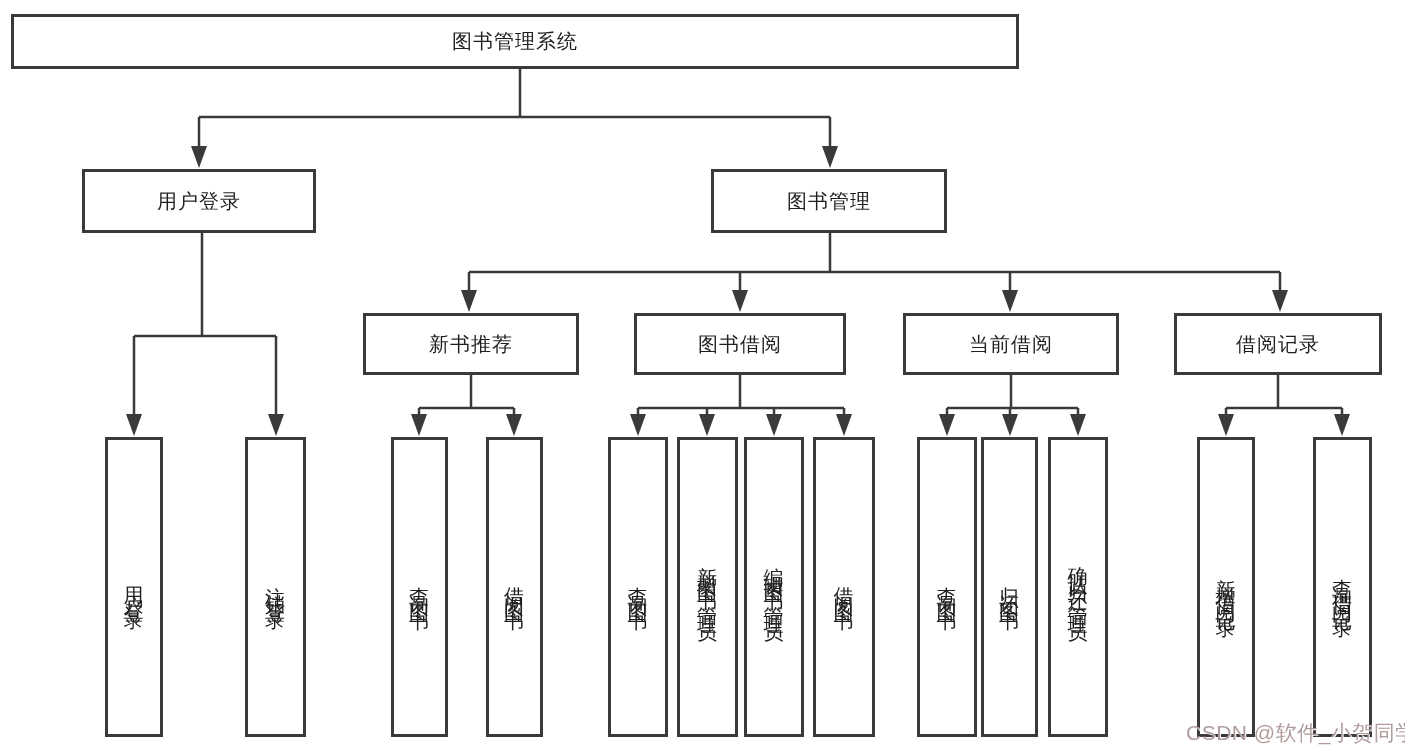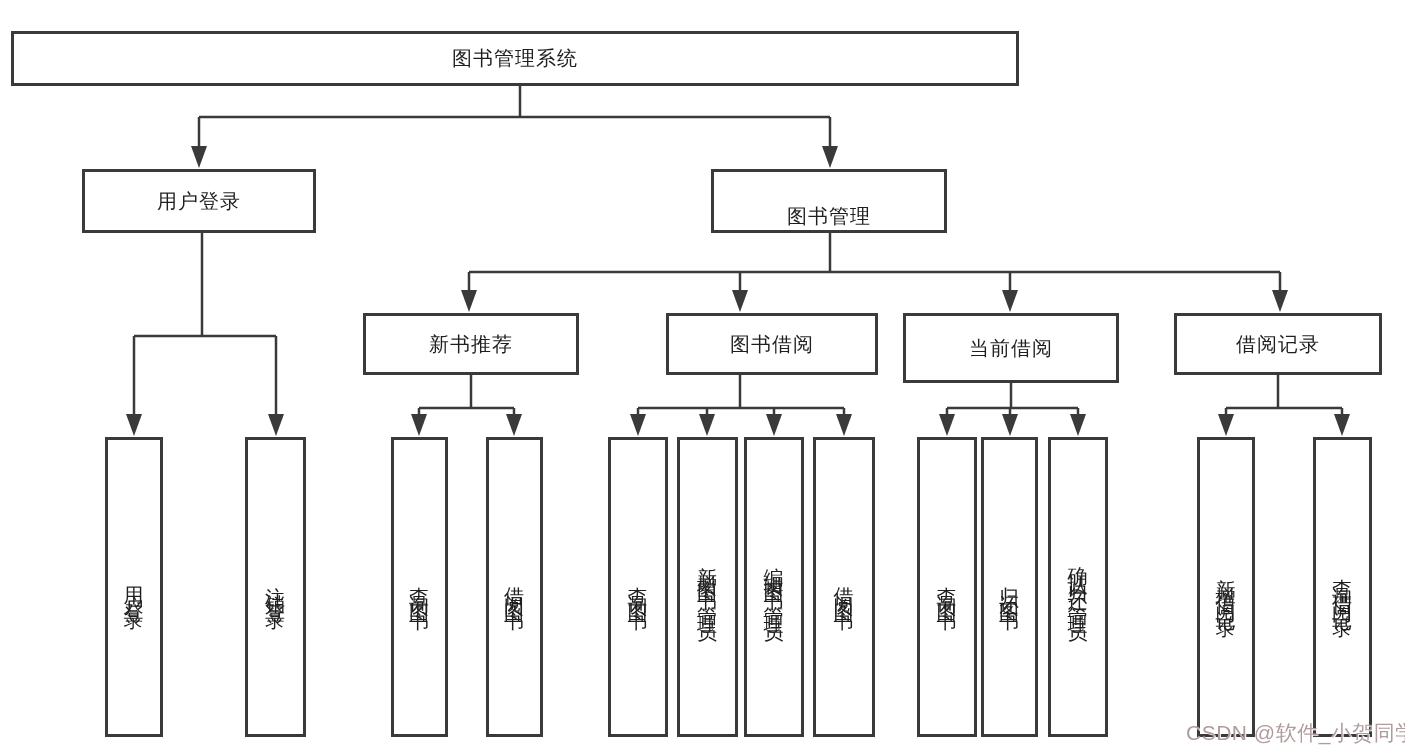--- a/index.html
+++ b/index.html
@@ -85,38 +85,38 @@
       <polygon points="766,414 782,414 774,436"></polygon>
       <polygon points="836,414 852,414 844,436"></polygon>
       <polygon points="939,414 955,414 947,436"></polygon>
       <polygon points="1002,414 1018,414 1010,436"></polygon>
       <polygon points="1070,414 1086,414 1078,436"></polygon>
       <polygon points="1218,414 1234,414 1226,436"></polygon>
       <polygon points="1334,414 1350,414 1342,436"></polygon>
     </g>
   </svg>
 
-  <div class="box" style="left:11px; top:14px; width:1008px; height:55px;margin-top:17px;">
+  <div class="box" style="left:11px; top:14px; width:1008px; height:55px;">
     <span>图书管理系统</span>
   </div>
 
   <div class="box" style="left:82px; top:169px; width:234px; height:64px;">
     <span>用户登录</span>
   </div>
-  <div class="box" style="left:711px; top:169px; width:236px; height:64px;align-items:flex-end;">
+  <div class="box" style="left:711px; top:169px; width:236px; height:64px;">
     <span>图书管理</span>
   </div>
 
   <div class="box" style="left:363px; top:313px; width:216px; height:62px;text-align:center;">
     <span>新书推荐</span>
   </div>
-  <div class="box" style="left:634px; top:313px; width:212px; height:62px;margin-left:32px;">
+  <div class="box" style="left:634px; top:313px; width:212px; height:62px;">
     <span>图书借阅</span>
   </div>
-  <div class="box" style="left:903px; top:313px; width:216px; height:70px;">
+  <div class="box" style="left:903px; top:313px; width:216px; height:62px;">
     <span>当前借阅</span>
   </div>
   <div class="box" style="left:1174px; top:313px; width:208px; height:62px;">
     <span>借阅记录</span>
   </div>
 
   <div class="box leaf" style="left:105px; width:58px;">
     <span class="vtext">用户登录</span>
   </div>
   <div class="box leaf" style="left:245px; width:61px;">

